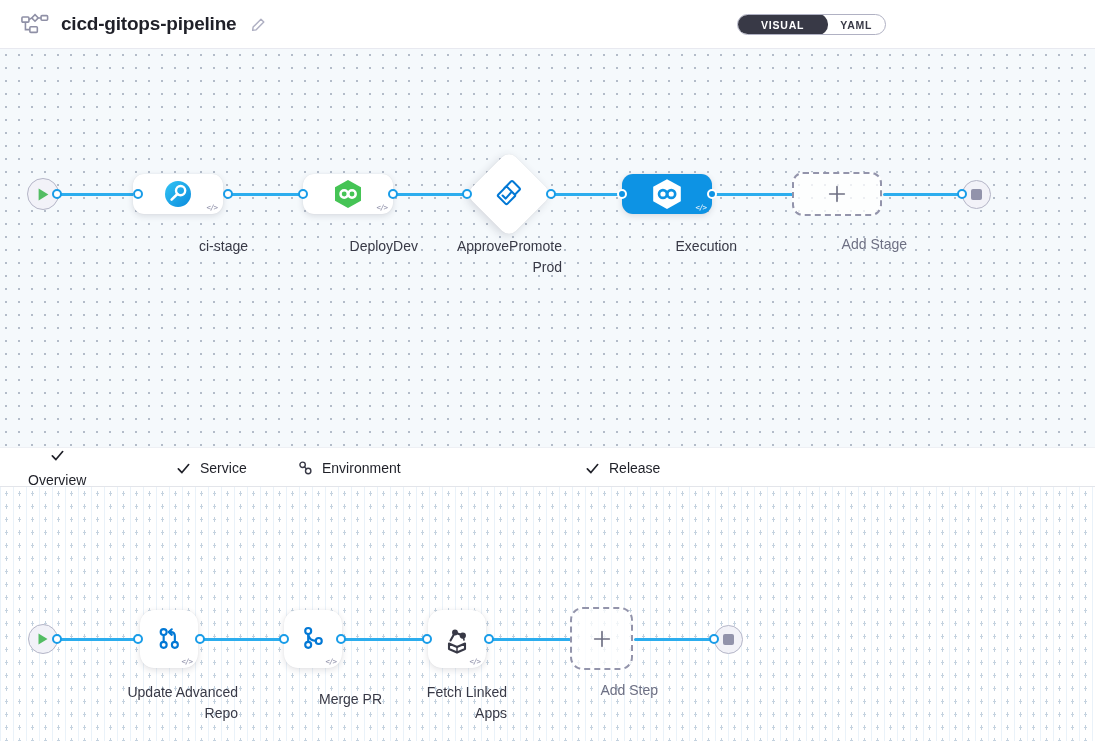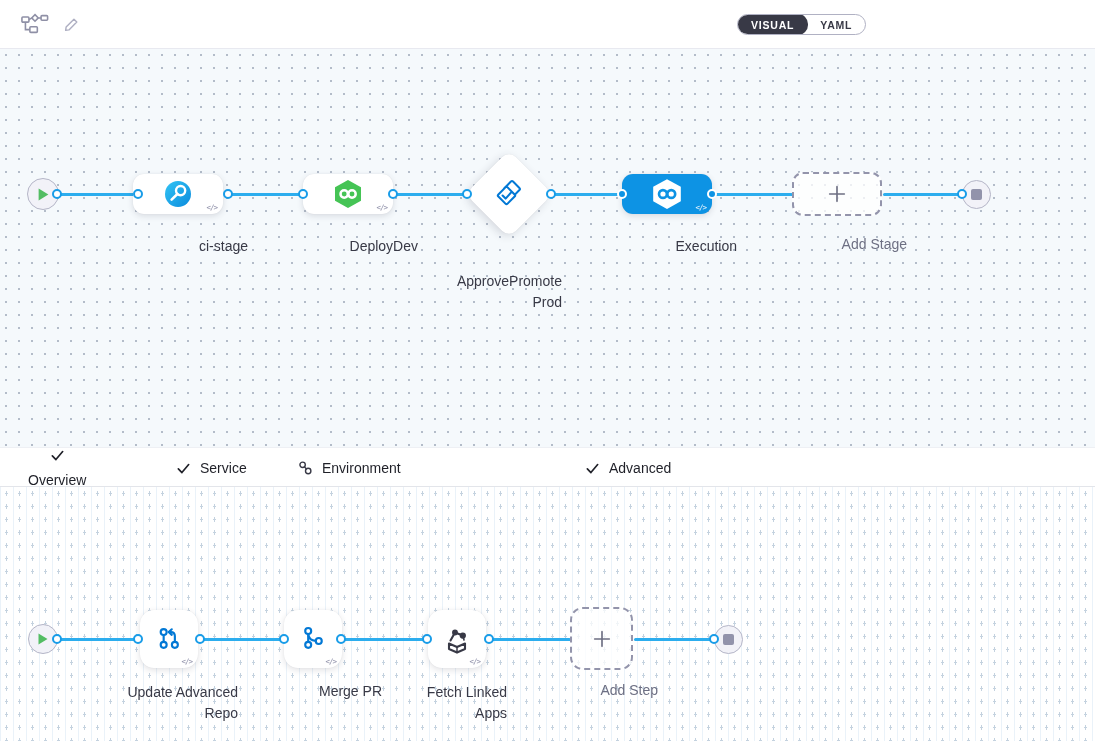--- a/index.html
+++ b/index.html
@@ -10,21 +10,21 @@
   
   .header { position:absolute; top:0; left:0; width:100%; height:49px; background:#fff;
             border-bottom:1px solid #e8e9f0; display:flex; align-items:center; z-index:5; }
   .header .hdr-icon { margin-left:21px; display:flex; }
   .title { margin-left:12px; font-size:19px; font-weight:bold; color:#1f2028; letter-spacing:-0.2px; }
   .pencil { margin-left:14px; display:flex; cursor:pointer; }
   .toggle { position:absolute; left:737px; top:14px; height:21px; display:flex; align-items:center;
             border:1px solid #b0b1c3; border-radius:11px; background:#fff; overflow:hidden; }
   .toggle .seg { font-size:10.5px; font-weight:bold; letter-spacing:0.8px; padding:0 13px;
                  height:21px; display:flex; align-items:center; cursor:pointer; color:#383946; }
-  .toggle .seg.sel { background:#383946; color:#fff; border-radius:10px; margin:-1px; height:21px; padding:0 14px;text-align:center; }
+  .toggle .seg.sel { background:#383946; color:#fff; border-radius:10px; margin:-1px; height:21px; padding:0 24px;text-align:center; }
 
   
   .stage-canvas { position:absolute; top:49px; left:0; width:1095px; height:398px;
     background-color:#f5f9fc;
     background-image:radial-gradient(circle 1px at 6px 6px, #b3bcc9 98%, transparent 100%);
     background-size:13px 13px; }
   .exec-canvas { position:absolute; top:487px; left:0; width:1095px; height:254px;
     background-color:#fff;
     background-image:
       radial-gradient(1.1px 2.4px at 6.5px 6.5px, #c4d2df 98%, transparent 100%),
@@ -52,21 +52,21 @@
       box-shadow:0 2px 6px rgba(40,41,61,.14), 0 0 1px rgba(40,41,61,.1);
       display:flex; align-items:center; justify-content:center; cursor:pointer; }
   .add-node { position:absolute; border:2px dashed #9394ab; border-radius:11px;
       background:rgba(255,255,255,.75); display:flex; align-items:center; justify-content:center; cursor:pointer; }
   .code-badge { position:absolute; right:6px; bottom:2px; font-family:"DejaVu Sans Mono", monospace;
       font-size:7.5px; color:#9293ab; letter-spacing:-1px; }
   .code-badge.lt { color:rgba(255,255,255,.9); }
 
   .node-label { position:absolute; font-size:14px; line-height:21px; color:#383946; text-align:right; }
   .node-label.muted { color:#6d6f83; }
-  .node-label.brk { word-break:break-all;margin-top:35px; }
+  .node-label.brk { word-break:break-all; }
 
   
   .tabbar { position:absolute; top:447px; left:0; width:1095px; height:40px; background:#fff;
             border-top:1px solid #eef0f4; border-bottom:1px solid #e3e5ea; z-index:4; }
   .tab { position:absolute; top:0; height:40px; display:flex; align-items:center; gap:9px;
          font-size:14px; color:#1f2028; cursor:pointer; }
   .tab.active { font-weight:bold; }
   .tab.active::after { content:""; position:absolute; left:-18px; right:-19px; bottom:0;
          height:2px; background:#0278d5; }
 </style>
@@ -78,20 +78,21 @@
   <div class="header">
     <span class="hdr-icon">
       <svg width="28" height="24" viewBox="0 0 30 24" fill="none" stroke="#8f90a6" stroke-width="1.7">
         <rect x="1" y="4.5" width="7.5" height="5.5" rx="1"></rect>
         <path d="M15 2 L18.5 5.5 L15 9 L11.5 5.5 Z"></path>
         <rect x="21.5" y="3" width="7" height="5" rx="1"></rect>
         <rect x="9.5" y="15" width="8" height="6" rx="1"></rect>
         <path d="M8.5 7.2 L11.5 5.7 M18.5 5.5 L21.5 5.5 M4.75 10 L4.75 18 L9.5 18"></path>
       </svg>
     </span>
+    <span class="title">cicd-gitops-pipeline</span>
     <span class="pencil">
       <svg width="17" height="17" viewBox="0 0 18 18" fill="none" stroke="#aeafc2" stroke-width="1.5" stroke-linejoin="round">
         <path d="M11.6 3.4 L14.6 6.4 L6.3 14.7 L2.8 15.2 L3.3 11.7 Z"></path>
       </svg>
     </span>
     <div class="toggle">
       <span class="seg sel">VISUAL</span>
       <span class="seg">YAML</span>
     </div>
   </div>
@@ -197,21 +198,21 @@
         <circle cx="4.6" cy="4.8" r="2.7" fill="none" stroke="#383946" stroke-width="1.4"></circle>
         <circle cx="10.2" cy="11" r="2.7" fill="none" stroke="#383946" stroke-width="1.4"></circle>
         <path d="M6.5 6.9 L8.3 8.9" stroke="#383946" stroke-width="1.4" stroke-linecap="round"></path>
       </svg>
       <span>Environment</span>
     </div>
     <div class="tab" style="left:585px;">
       <svg width="15" height="15" viewBox="0 0 16 16">
         <polyline points="2.5,8.5 6.3,12.3 13.5,3.8" fill="none" stroke="#1f2028" stroke-width="1.8" stroke-linecap="round" stroke-linejoin="round"></polyline>
         </svg>
-      <span>Advanced</span>
+      <span>Release</span>
     </div>
   </div>
 
   <div class="exec-canvas">
 
     <div class="link" style="left:58px;top:151px;width:80px;"></div>
     <div class="link" style="left:200px;top:151px;width:85px;"></div>
     <div class="link" style="left:341px;top:151px;width:86px;"></div>
     <div class="link" style="left:489px;top:151px;width:82px;"></div>
     <div class="link" style="left:634px;top:151px;width:81px;"></div>
@@ -238,21 +239,21 @@
     <div class="step-node" style="left:284px;top:123px;">
       <svg width="32" height="32" viewBox="0 0 30 30" fill="none" stroke="#0278d5" stroke-width="2" stroke-linecap="round" stroke-linejoin="round">
         <circle cx="10.5" cy="7.5" r="2.8"></circle>
         <path d="M10.5 10.3 V17.7"></path>
         <circle cx="10.5" cy="20.5" r="2.8"></circle>
         <path d="M10.5 10.5 C11 15.2 14.2 16.6 17.6 16.8"></path>
         <circle cx="20.4" cy="16.9" r="2.8"></circle>
       </svg>
       <span class="code-badge">&lt;/&gt;</span>
     </div>
-    <div class="node-label" style="left:242px;top:194px;width:140px;">Merge PR</div>
+    <div class="node-label" style="left:242px;top:202px;width:140px;">Merge PR</div>
 
     <div class="step-node" style="left:428px;top:123px;">
       <svg width="32" height="32" viewBox="0 0 32 32" fill="none" stroke="#383946" stroke-width="2.1" stroke-linecap="round" stroke-linejoin="round">
         <path d="M8 20.5 L16 24 L24 20.5 L24 26 L16 29.5 L8 26 Z"></path>
         <path d="M16 24 V29.5" stroke-width="1.5"></path>
         <path d="M9.5 17.5 L14 9.5 L20.5 12"></path>
         <circle cx="14" cy="9.5" r="1.9" fill="#383946"></circle>
         <circle cx="21.8" cy="12.6" r="2.1" fill="#383946"></circle>
         <path d="M22.5 14.6 L23 17" stroke-width="1.6"></path>
       </svg>

